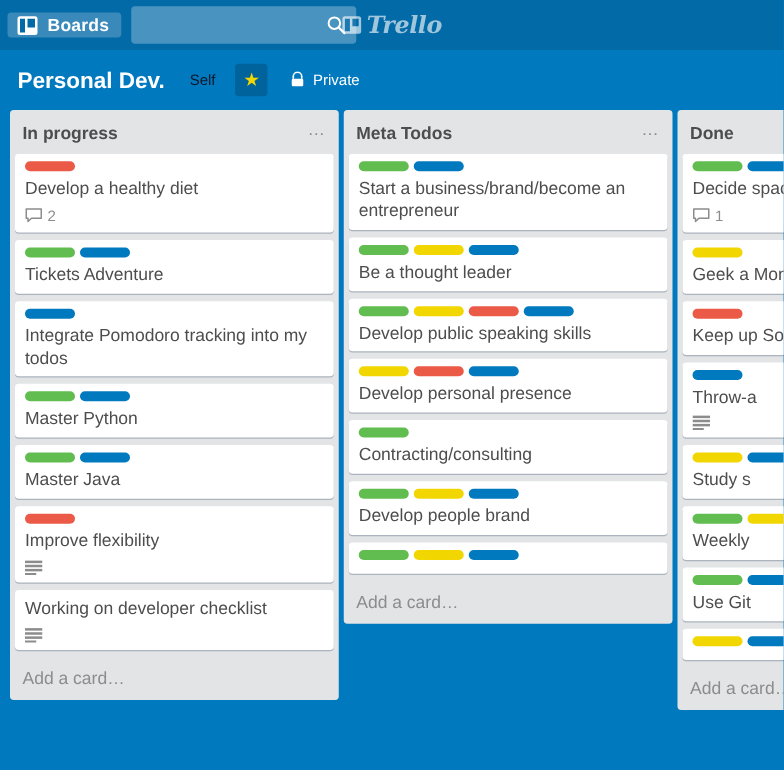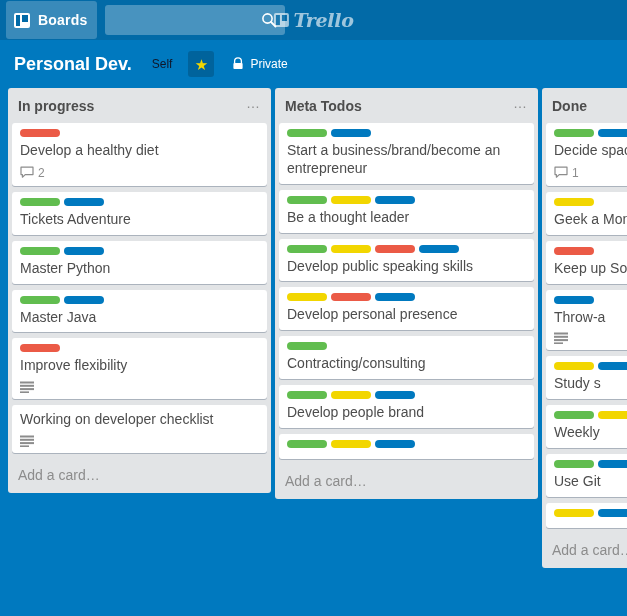--- a/index.html
+++ b/index.html
@@ -15,21 +15,21 @@
   .topbar {
     height: 40px;
     background: #026aa7;
     display: flex;
     align-items: center;
     padding: 0 6px;
     position: relative;
   }
   .boards-btn {
     display: flex; align-items: center;
-    height: 38px;
+    height: 20px;
     padding: 0 10px 0 8px;
     background: rgba(255,255,255,0.22);
     border-radius: 3px;
     color: #fff;
     cursor: pointer;
   }
   .board-icon {
     width: 16px; height: 15px;
     background: #fff;
     border-radius: 2px;
@@ -302,20 +302,26 @@
         </div>
         <div class="card">
           <div class="labels">
             <span class="label" style="background: rgb(97, 189, 79);"></span>
             <span class="label" style="background: rgb(0, 121, 191);"></span>
           </div>
           <div class="card-title">Tickets Adventure</div>
         </div>
         <div class="card">
           <div class="labels">
+            <span class="label" style="background: rgb(0, 121, 191);"></span>
+          </div>
+          <div class="card-title">Integrate Pomodoro tracking into my todos</div>
+        </div>
+        <div class="card">
+          <div class="labels">
             <span class="label" style="background: rgb(97, 189, 79);"></span>
             <span class="label" style="background: rgb(0, 121, 191);"></span>
           </div>
           <div class="card-title">Master Python</div>
         </div>
         <div class="card">
           <div class="labels">
             <span class="label" style="background: rgb(97, 189, 79);"></span>
             <span class="label" style="background: rgb(0, 121, 191);"></span>
           </div>

